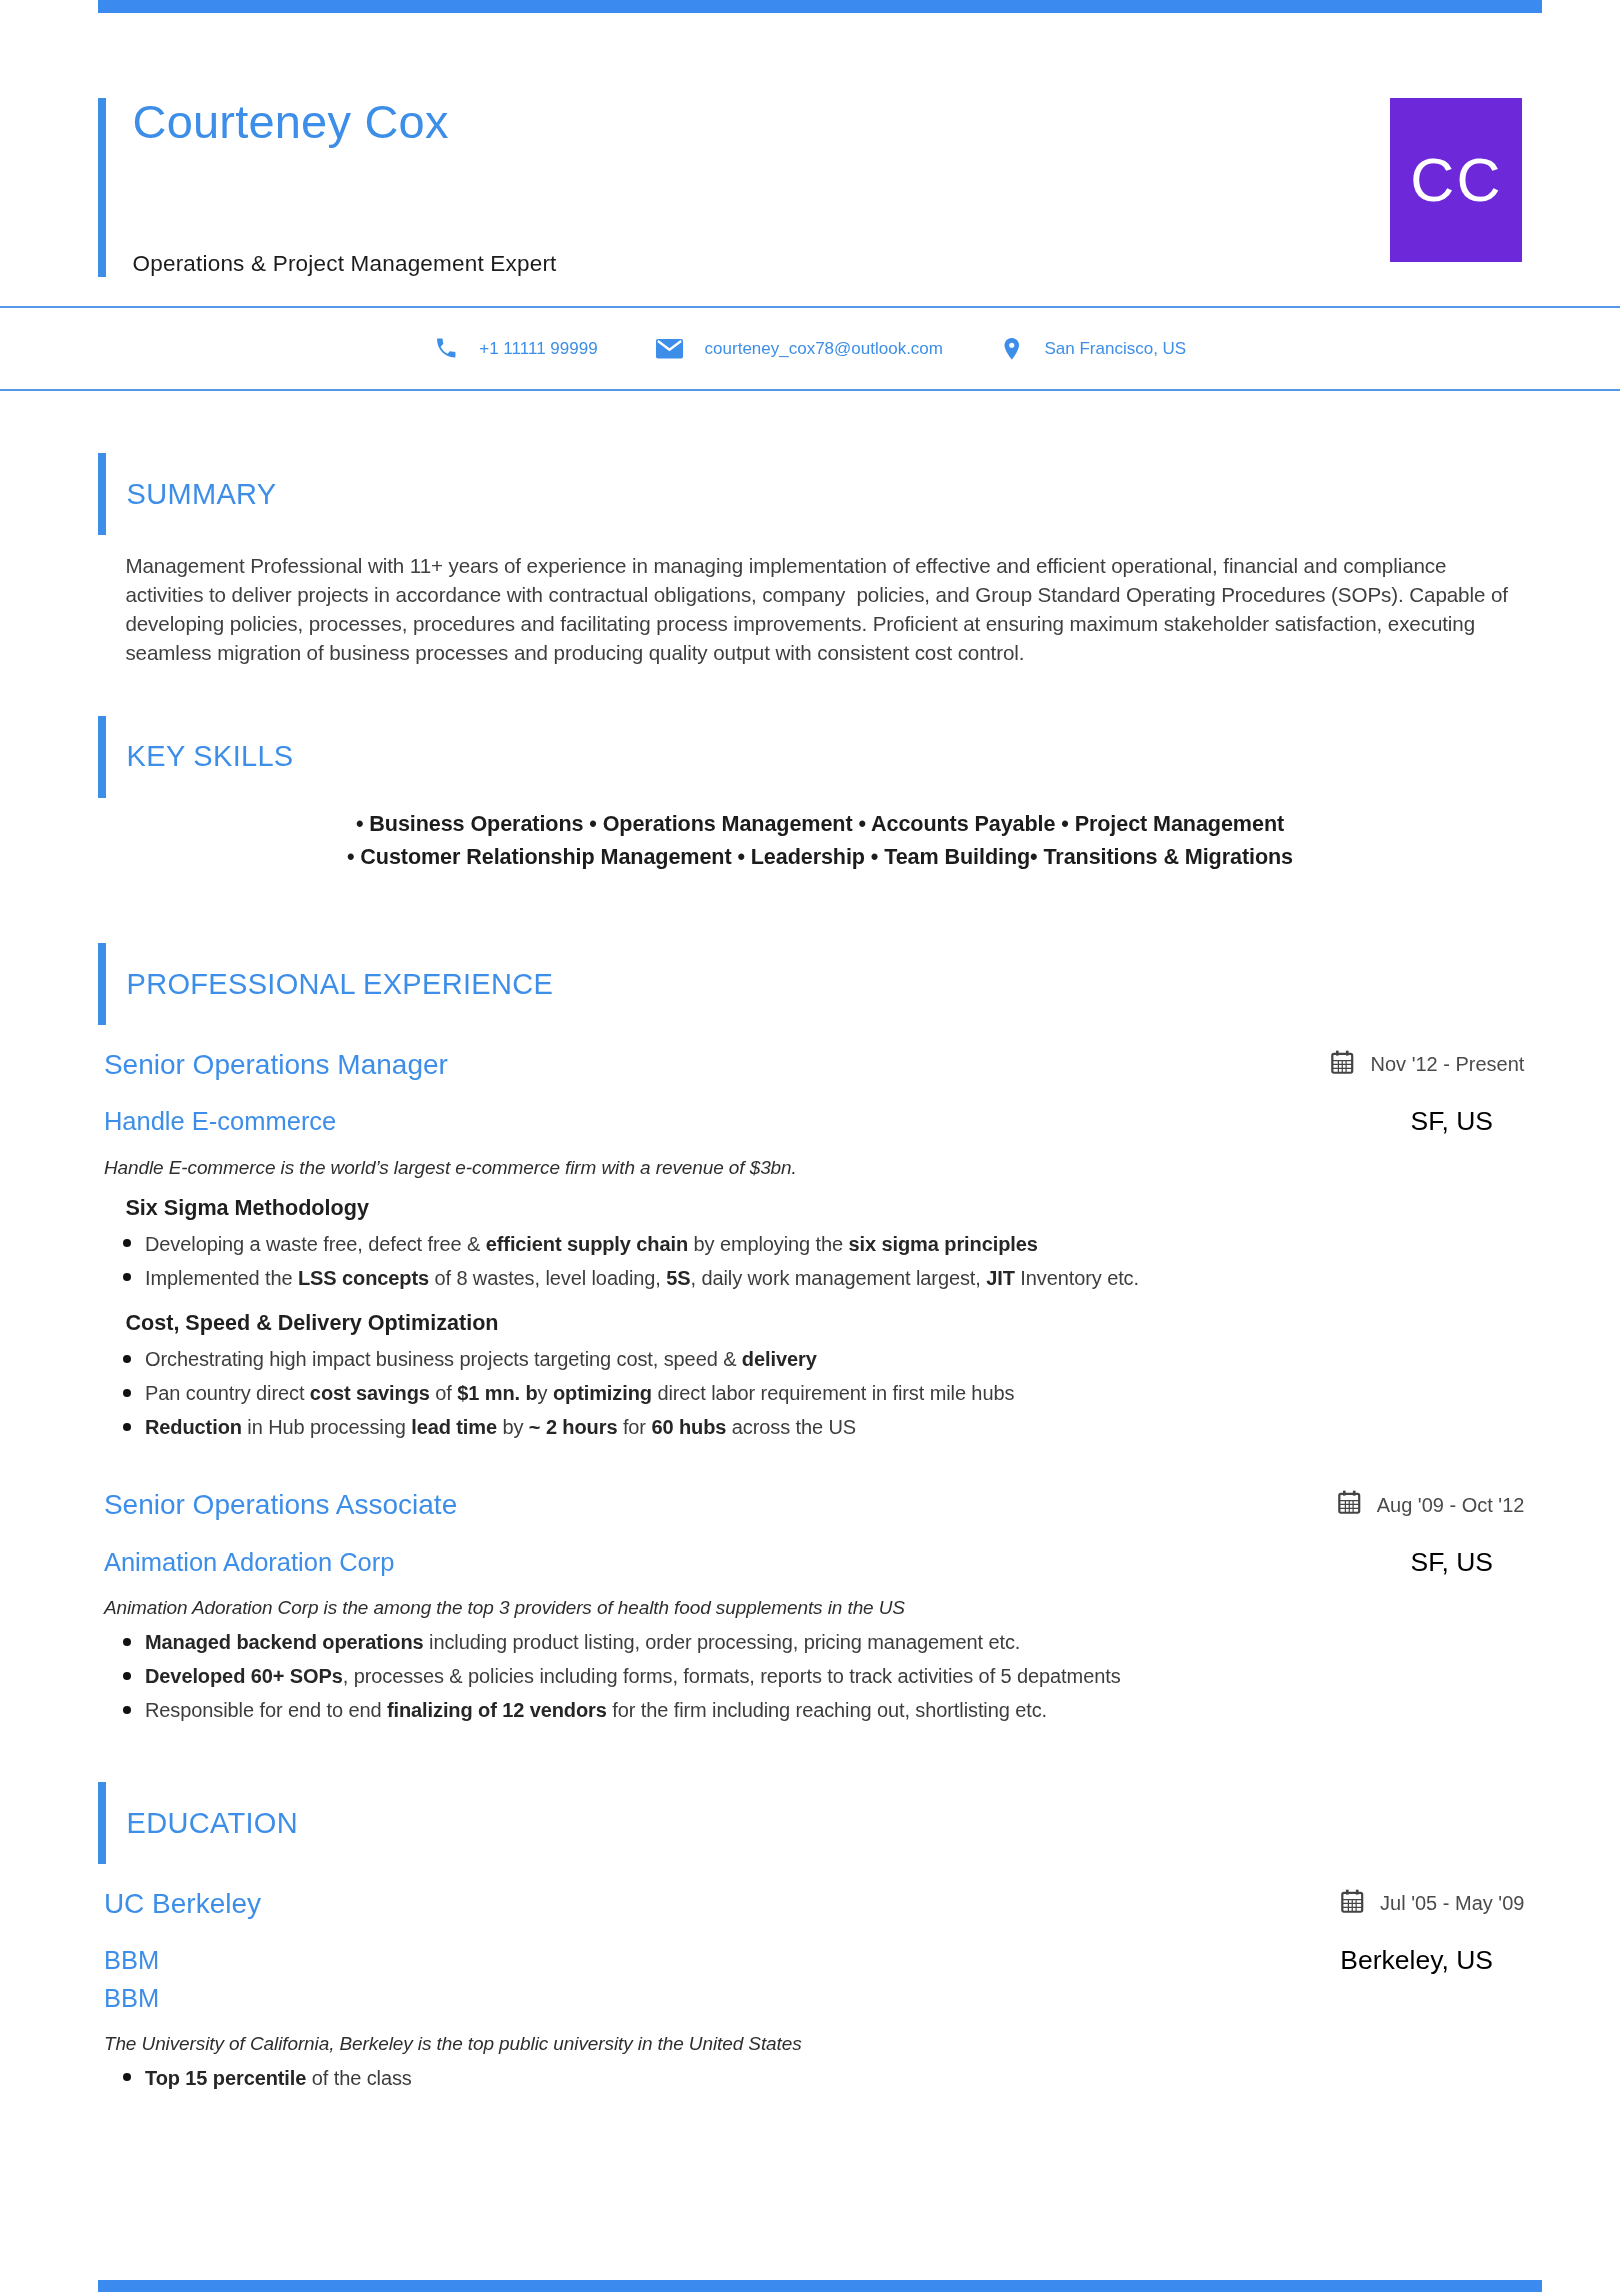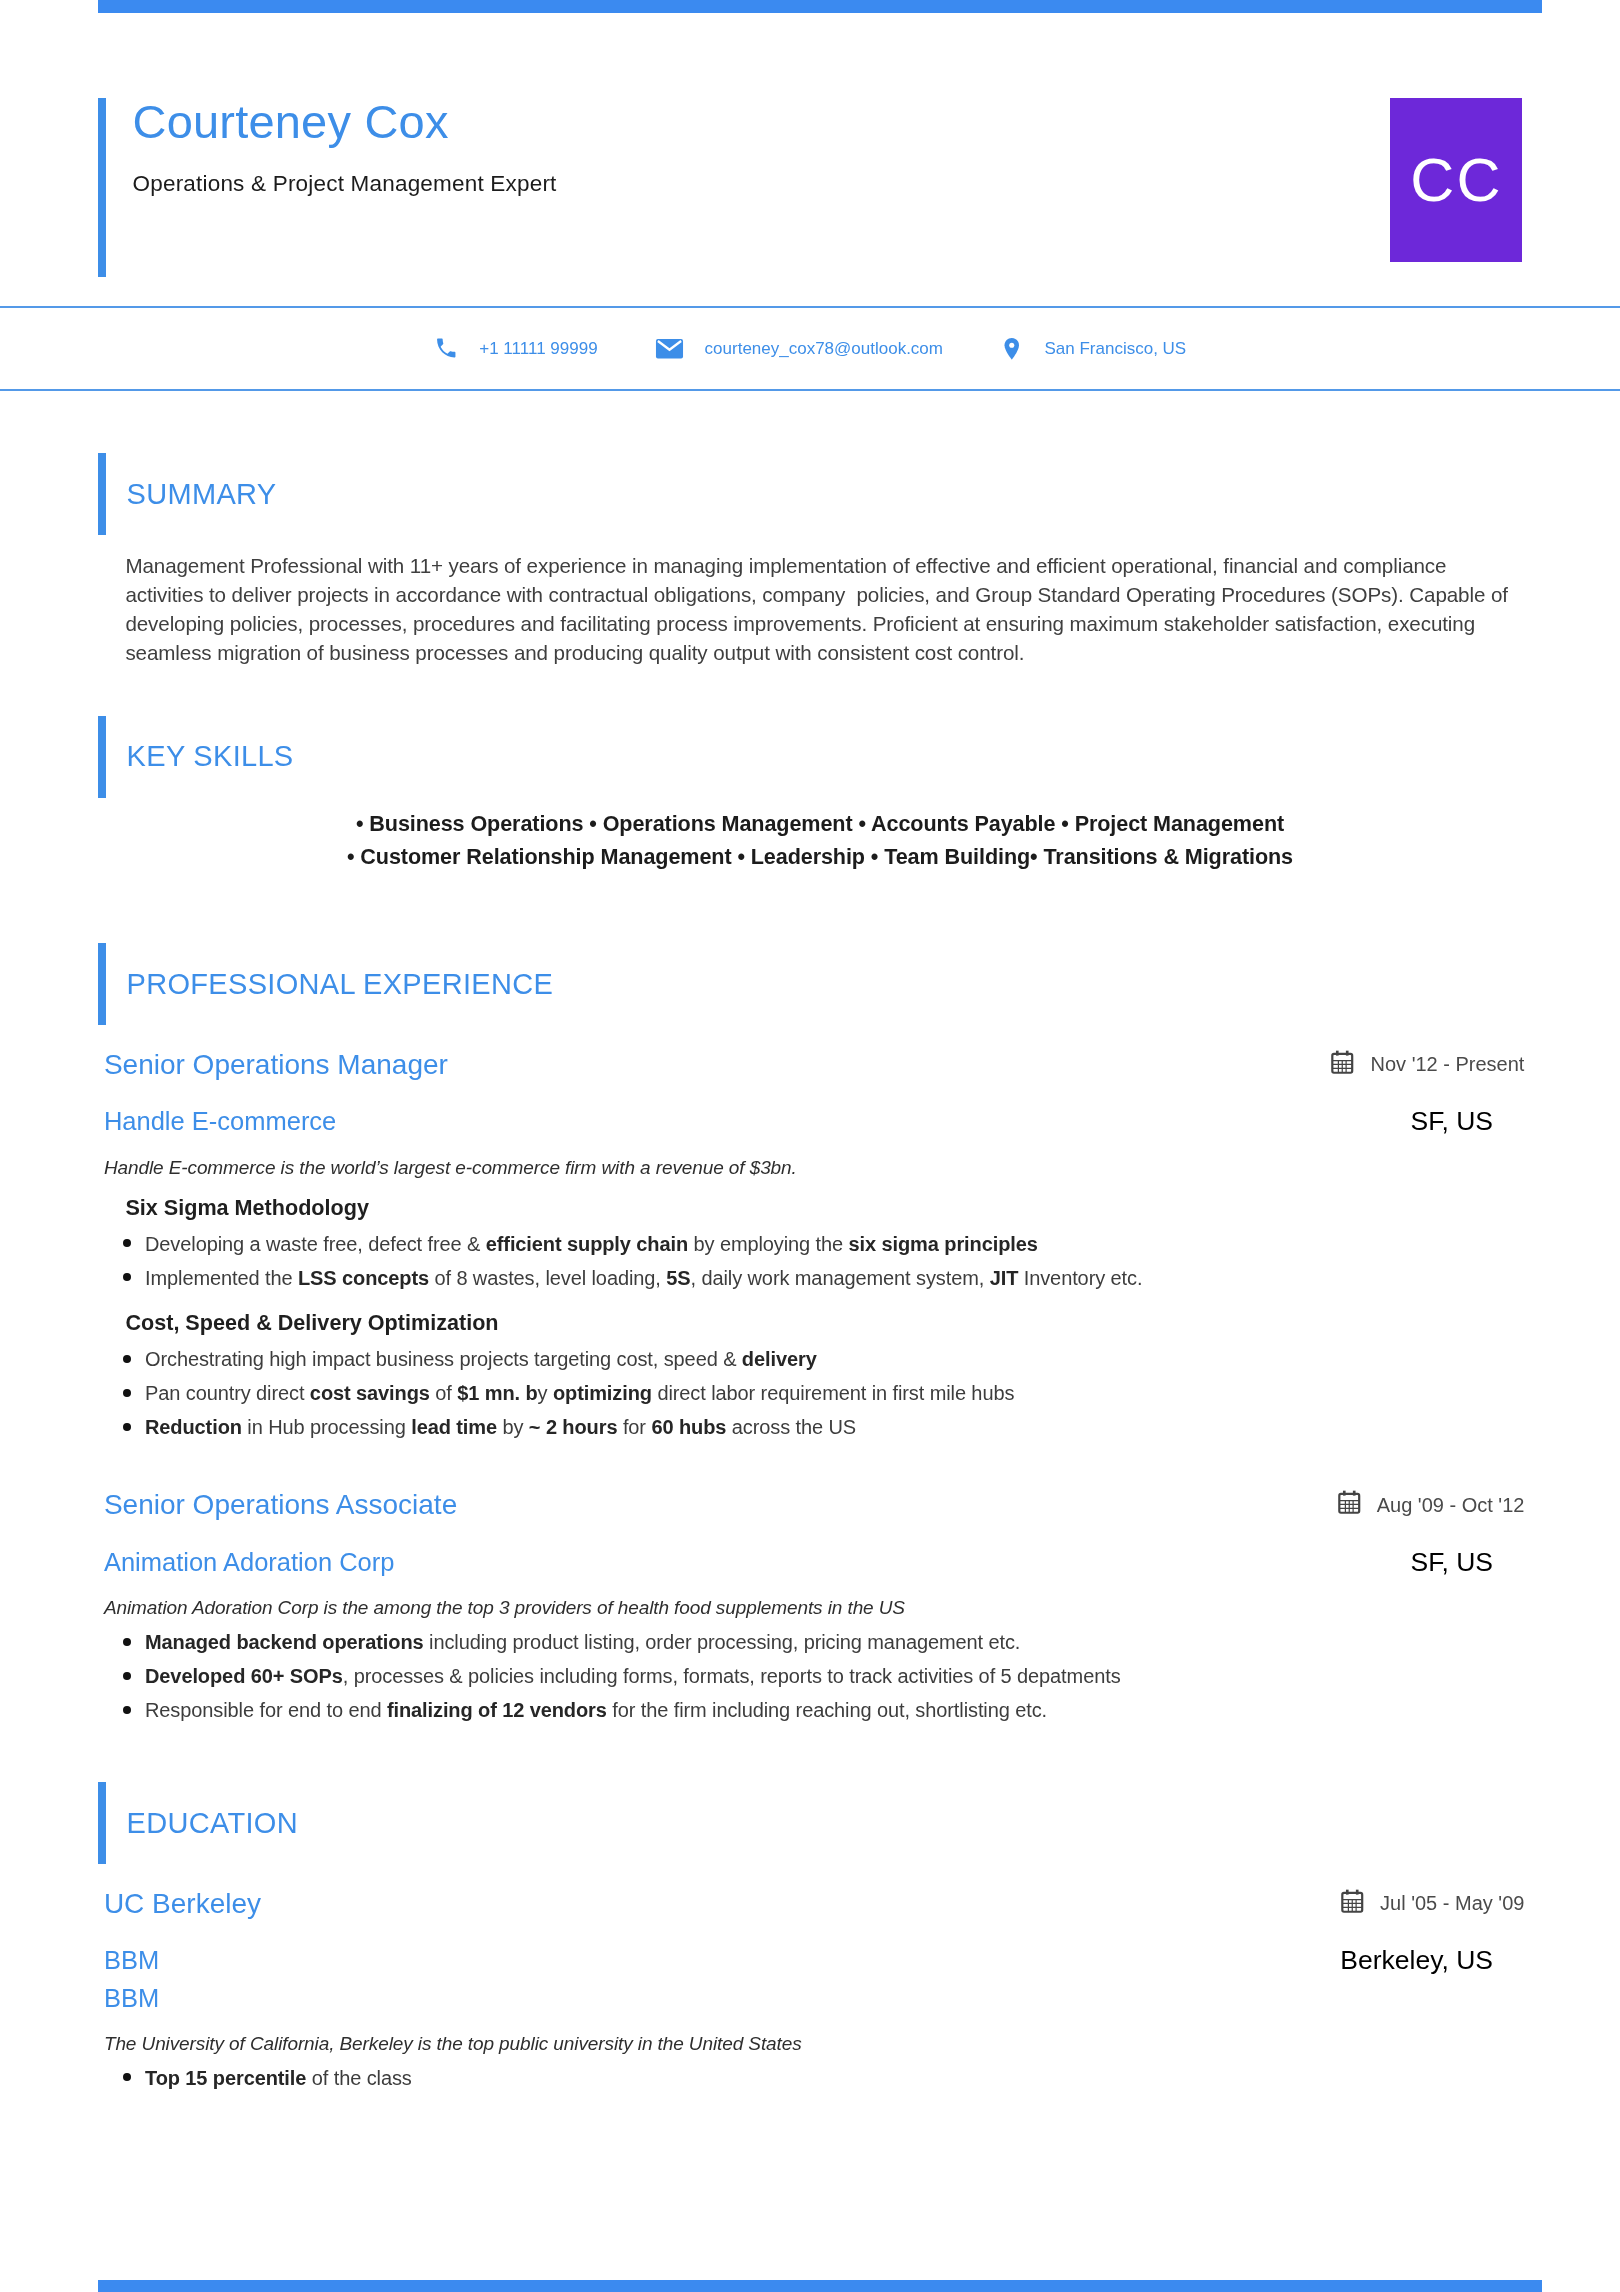--- a/index.html
+++ b/index.html
@@ -6,21 +6,21 @@
   .page{position:relative;width:1620px;height:2293px;background:#fff;overflow:hidden;
         font-family:"Liberation Sans", sans-serif;color:#3d3d3d;}
   .top-bar,.bottom-bar{position:absolute;left:98px;width:1444px;height:12.7px;background:#3b8af0;}
   .top-bar{top:0;}
   .bottom-bar{bottom:0;}
   .inner{padding-left:98px;padding-right:78px;}
 
   
   .header{margin-top:98px;display:flex;justify-content:space-between;align-items:flex-start;}
   .name-block{border-left:8.8px solid #3d8ee8;height:179px;padding-left:26.5px;
-              display:flex;flex-direction:column;justify-content:flex-start;gap:25.5px;box-sizing:border-box;}
+              display:flex;flex-direction:column;justify-content:space-between;gap:25.5px;box-sizing:border-box;}
   .person-name{margin:0;font-size:47px;line-height:1;font-weight:500;color:#3d8ee8;letter-spacing:0.2px;}
   .person-title{font-size:22.5px;color:#1c1c1c;letter-spacing:0.2px;}
   .avatar{width:132px;height:164px;margin-right:19.6px;background:#6d28d9;color:#fff;
           display:flex;align-items:center;justify-content:center;font-size:61px;letter-spacing:2px;}
 
   
   .contact-bar{margin-top:29px;border-top:2.9px solid #5499e8;border-bottom:2.9px solid #5499e8;
                height:81px;display:flex;align-items:center;justify-content:center;gap:57px;}
   .contact-item{display:flex;align-items:center;gap:21px;color:#3d8ee8;font-size:17px;}
   .contact-item svg{display:block;}
@@ -140,21 +140,21 @@
     </div>
     <div class="row2">
       <span class="company">Handle E-commerce</span>
       <span class="location">SF, US</span>
     </div>
     <div class="desc">Handle E-commerce is the world’s largest e-commerce firm with a revenue of $3bn.</div>
     <div>
               <div class="subhead">Six Sigma Methodology</div>
               <ul class="bullets">
                 <li><span>Developing a waste free, defect free &amp; </span><span class="b">efficient supply chain</span><span> by employing the </span><span class="b">six sigma principles</span></li>
-                <li><span>Implemented the </span><span class="b">LSS concepts</span><span> of 8 wastes, level loading, </span><span class="b">5S</span><span>, daily work management system, </span><span class="b">JIT</span><span> Inventory etc.</span></li>
+                <li><span>Implemented the </span><span class="b">LSS concepts</span><span> of 8 wastes, level loading, </span><span class="b">5S</span><span>, daily work management largest, </span><span class="b">JIT</span><span> Inventory etc.</span></li>
               </ul>
               <div class="subhead">Cost, Speed &amp; Delivery Optimization</div>
               <ul class="bullets">
                 <li><span>Orchestrating high impact business projects targeting cost, speed &amp; </span><span class="b">delivery</span></li>
                 <li><span>Pan country direct </span><span class="b">cost savings</span><span> of </span><span class="b">$1 mn. b</span><span>y </span><span class="b">optimizing</span><span> direct labor requirement in first mile hubs</span></li>
                 <li><span class="b">Reduction</span><span> in Hub processing </span><span class="b">lead time</span><span> by </span><span class="b">~ 2 hours</span><span> for </span><span class="b">60 hubs</span><span> across the US</span></li>
               </ul>
             </div>
   </div>
 

